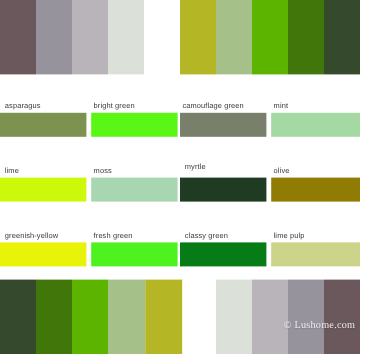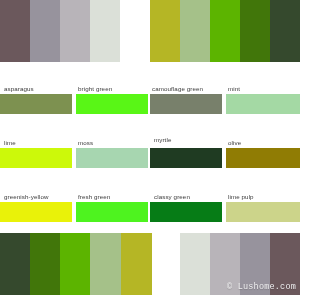--- a/index.html
+++ b/index.html
@@ -86,22 +86,22 @@
     height: 100%;
   }
   .bottom-gap {
     height: 100%;
     background: #ffffff;
   }
 
   .watermark {
     position: absolute;
     right: 4px;
-    bottom: 3px;
-    font-family: Liberation Mono, monospace;
+    bottom: 20px;
+    font-family: Liberation Serif, serif;
     font-size: 8.5px;
     color: #efeff0;
     letter-spacing: 0.2px;
     text-shadow: 0 1px 1px rgba(0,0,0,0.18);
     white-space: nowrap;
   }
 </style>
 </head>
 <body>
 

